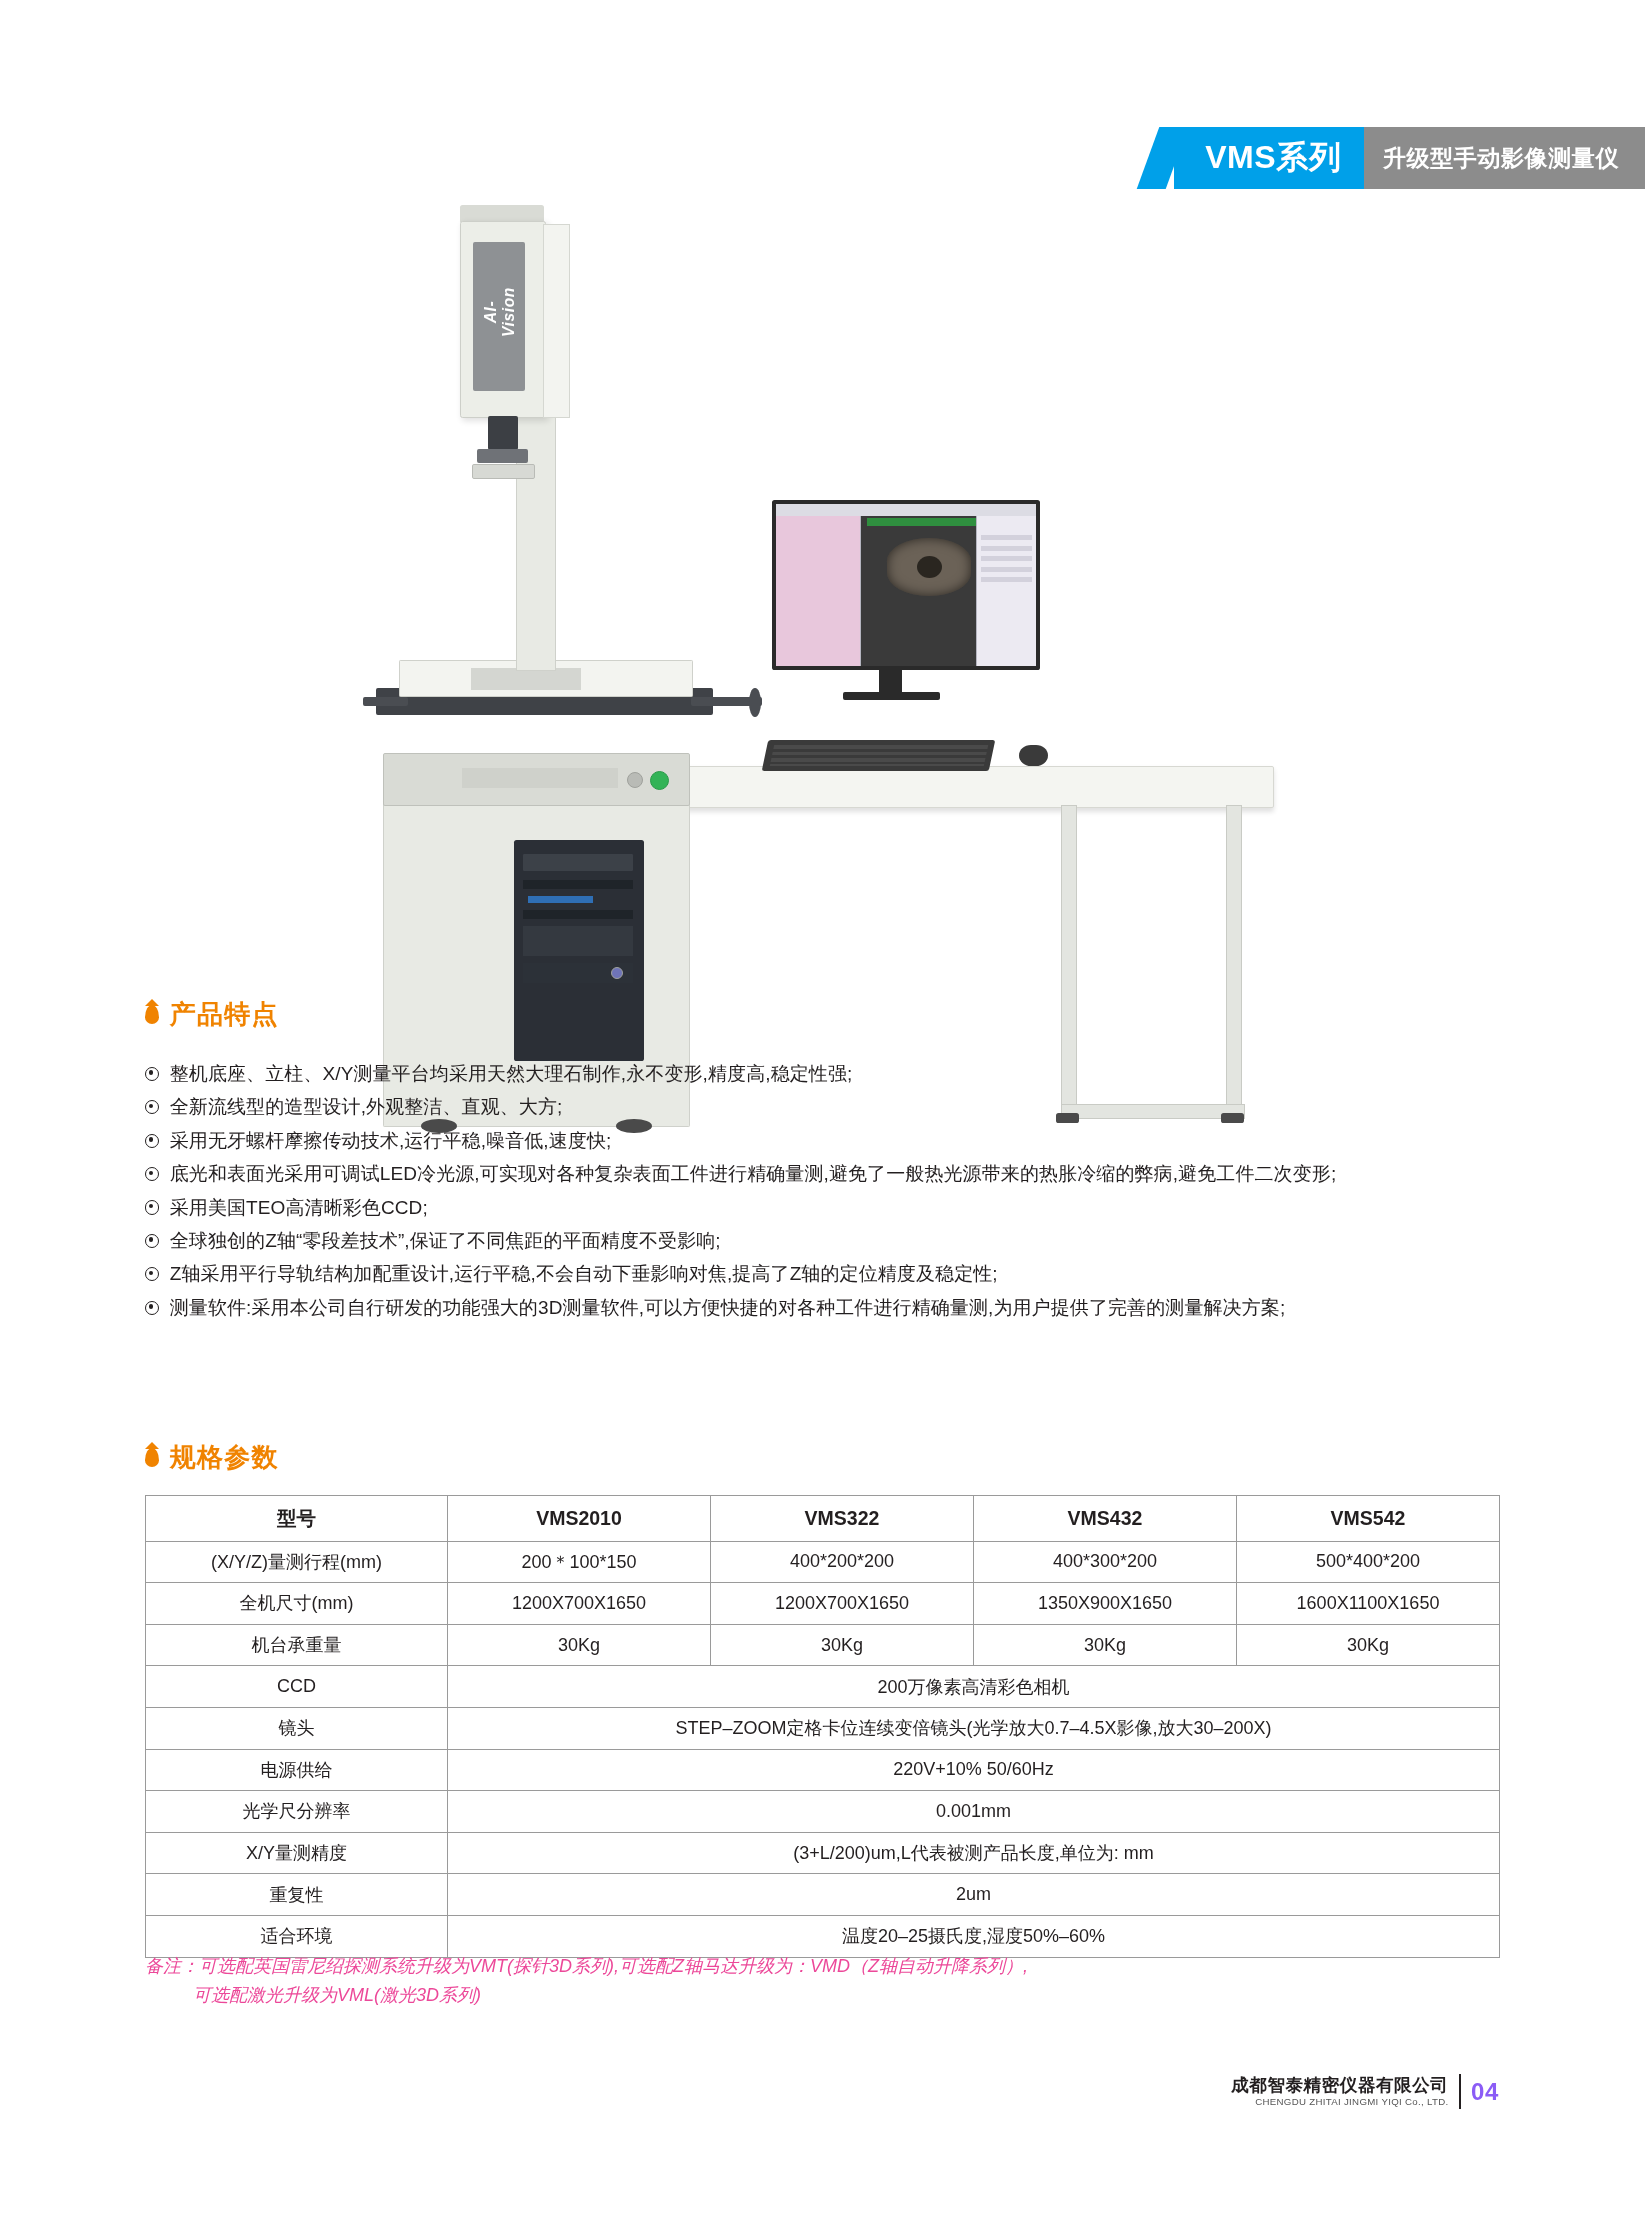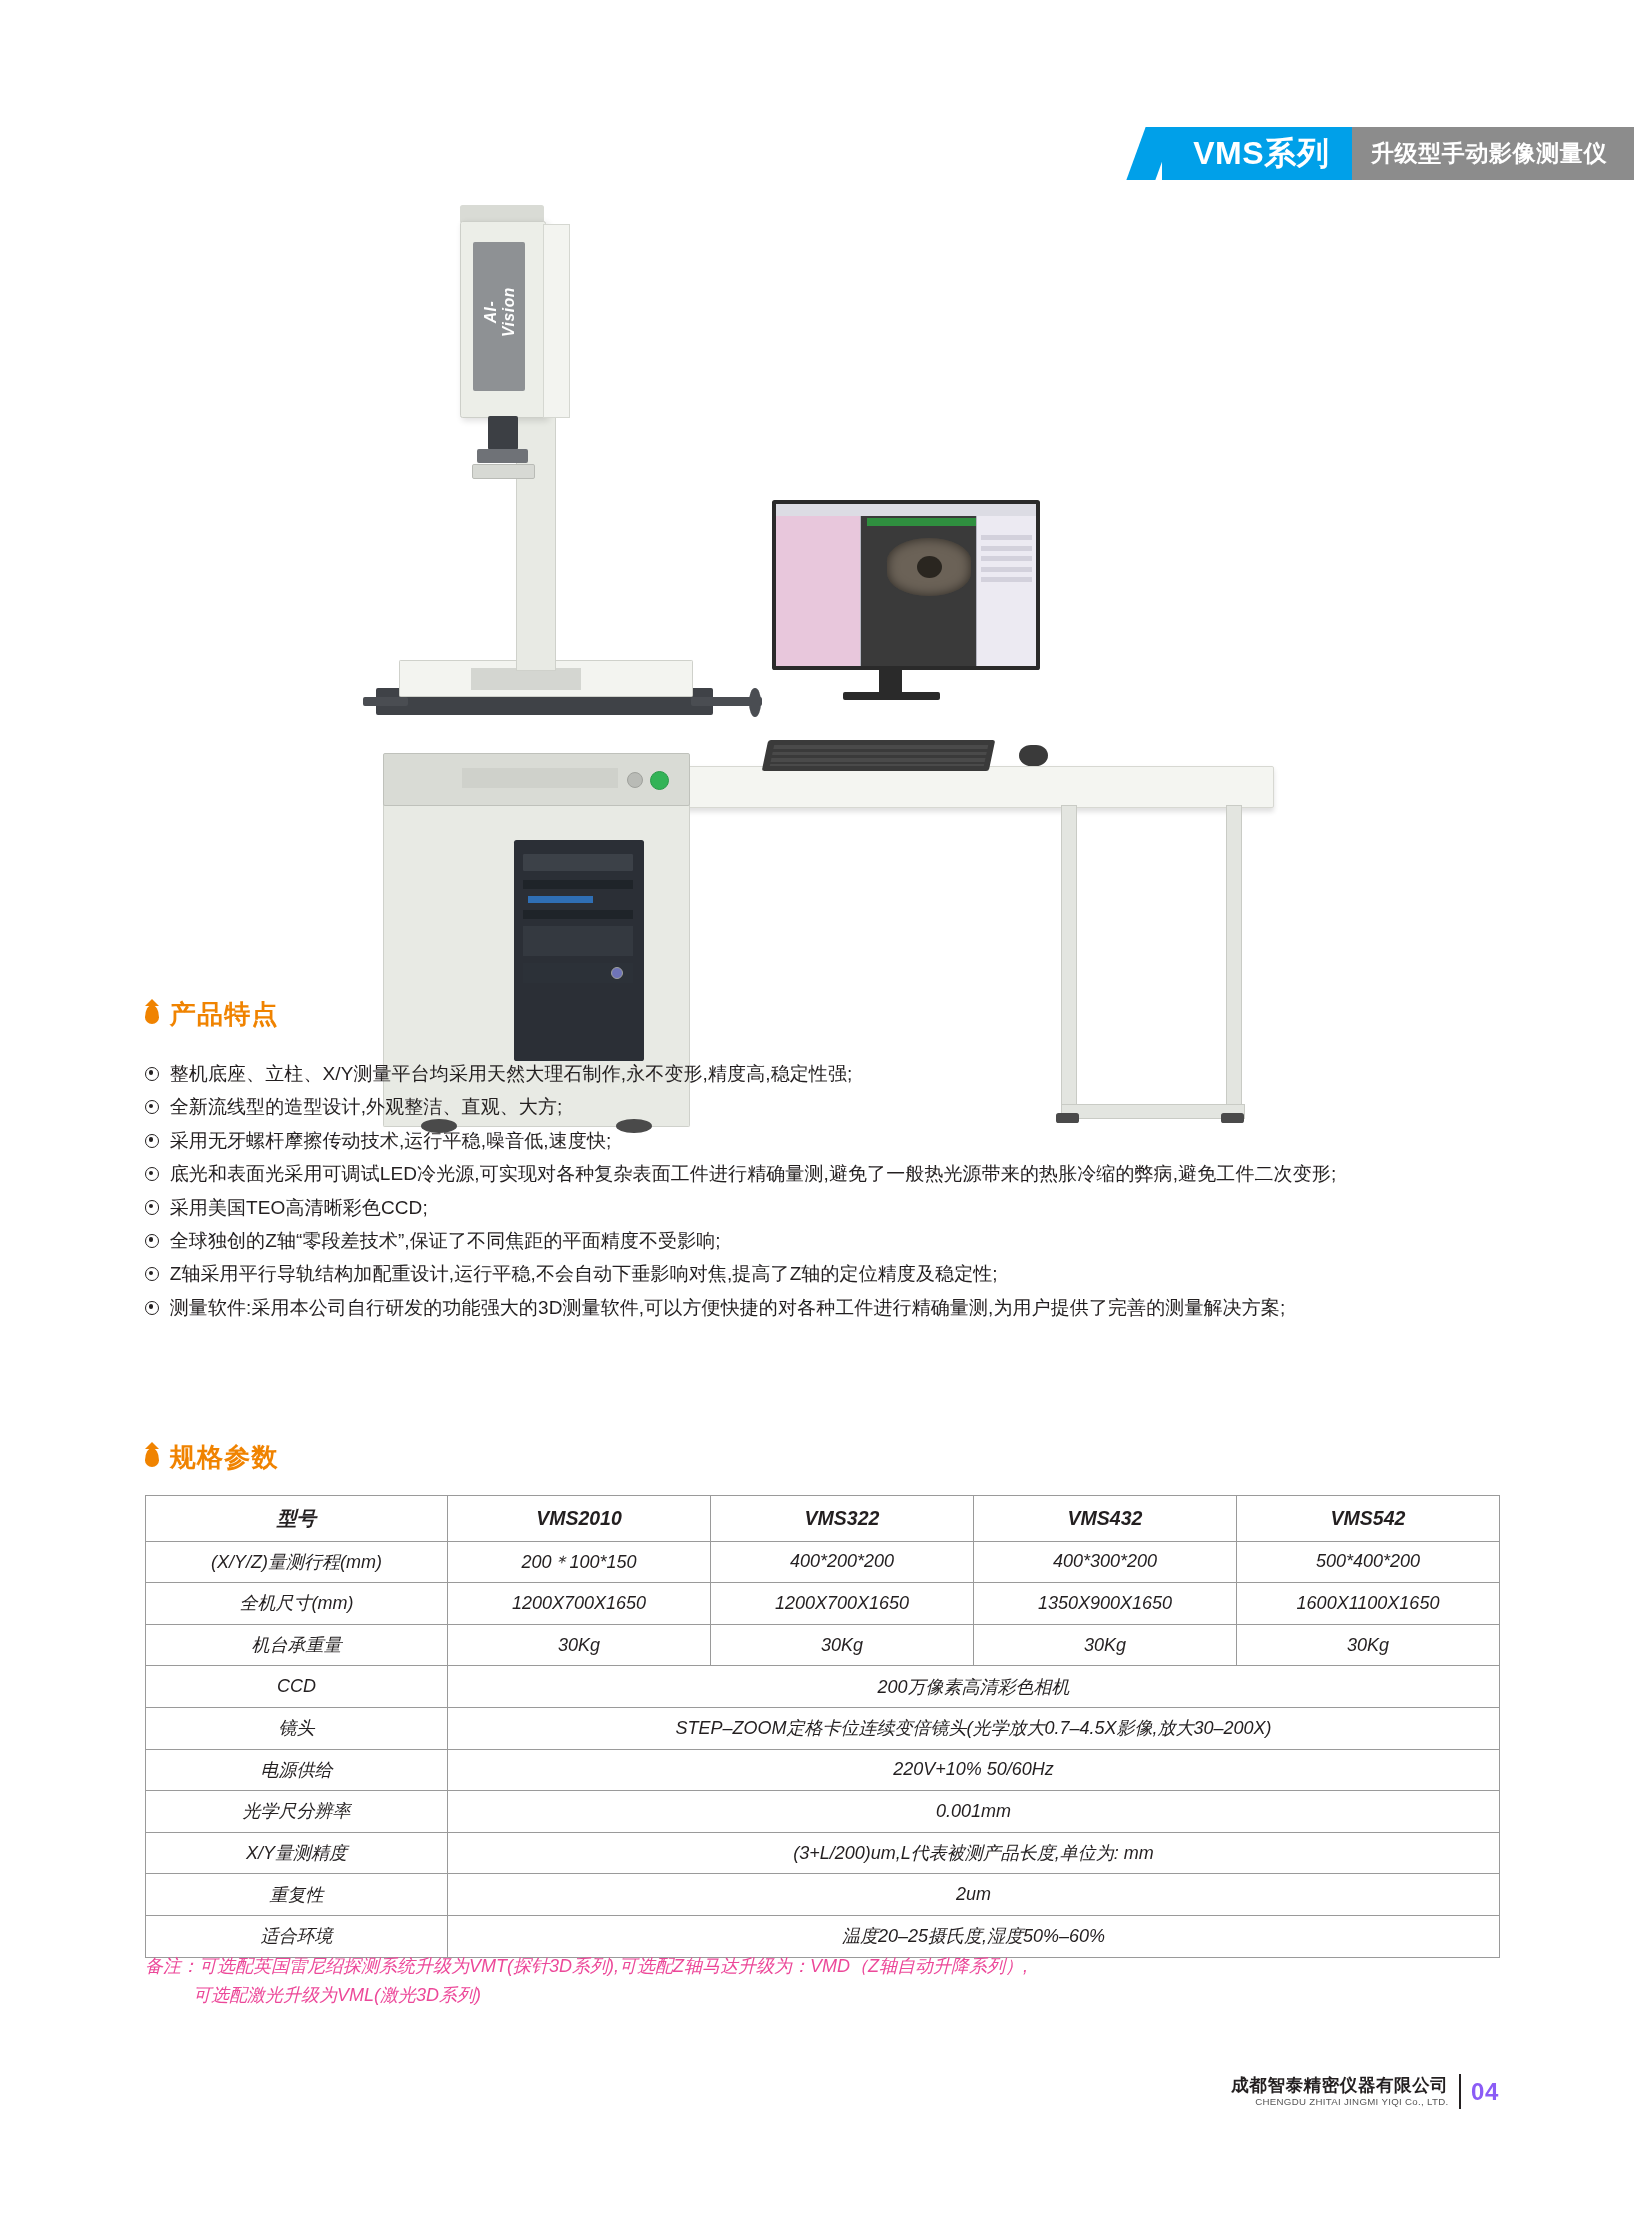--- a/index.html
+++ b/index.html
@@ -13,22 +13,22 @@
     font-family: "Liberation Sans", sans-serif;
     color: #231f20;
     position: relative;
     overflow: hidden;
   }
 
   
   .header-banner {
     position: absolute;
     top: 127px;
-    right: 12px;
-    height: 53px;
+    right: 0;
+    height: 62px;
     display: flex;
     align-items: stretch;
   }
   .banner-left {
     background: #00a0e9;
     display: flex;
     align-items: center;
     padding: 0 22px 0 31px;
     position: relative;
   }
@@ -488,21 +488,20 @@
   .spec-section-head {
     position: absolute;
     left: 0;
     top: 1440px;
   }
   .spec-wrap {
     position: absolute;
     left: 145px;
     top: 1495px;
     width: 1069px;
-    font-style: italic;
   }
   table.spec {
     border-collapse: collapse;
     width: 1353px;
     table-layout: fixed;
   }
   table.spec td, table.spec th {
     border: 0.6px solid #9a9a9a;
     text-align: center;
     font-size: 18px;

